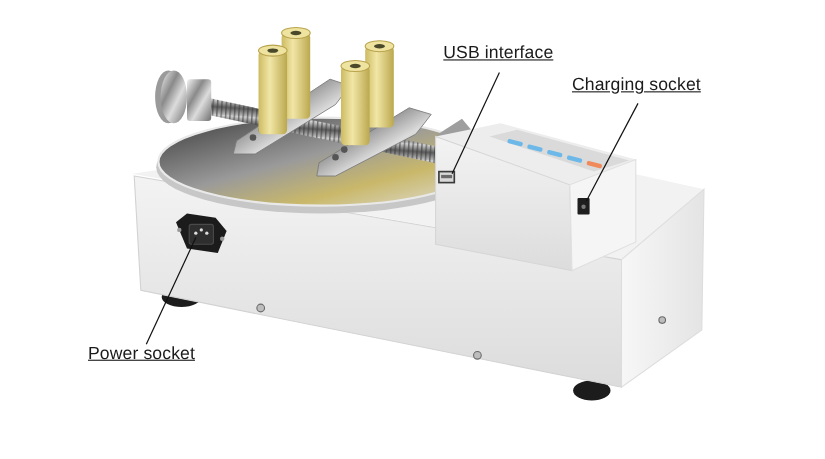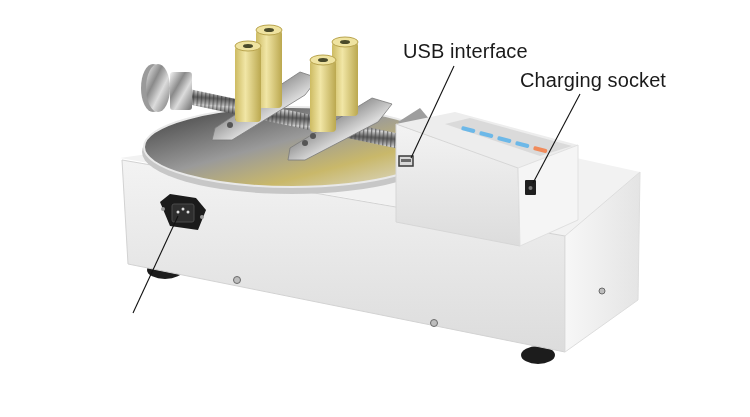--- a/index.html
+++ b/index.html
@@ -1,19 +1,19 @@
 <!DOCTYPE html>
 <html><head>
   <meta charset="utf-8">
   <style>
     html, body { margin: 0; padding: 0; background: #ffffff; }
     body { width: 750px; height: 417px; overflow: hidden; position: relative; font-family: "Liberation Sans", sans-serif; }
     .stage { position: absolute; left: 0; top: 0; width: 750px; height: 417px; }
     svg.art { position: absolute; left: 0; top: 0; }
-    .label { position: absolute; font-size: 20px; color: #1a1a1a; white-space: nowrap; letter-spacing: 0.1px; }
+    .label { position: absolute; font-size: 16px; color: #1a1a1a; white-space: nowrap; letter-spacing: 0.1px; text-decoration: underline; }
   </style>
 </head>
 <body>
 
 <div class="stage">
 
   <svg class="art" width="750" height="417" viewBox="0 0 750 417">
     <defs>
       <linearGradient id="bodyFront" x1="0" y1="0" x2="0" y2="1">
         <stop offset="0" stop-color="#f3f3f3"></stop>
@@ -146,13 +146,14 @@
 
     <g stroke="#111" stroke-width="1.1" fill="none">
       <line x1="454" y1="66" x2="411" y2="158"></line>
       <line x1="580" y1="94" x2="533" y2="183"></line>
       <line x1="133" y1="313" x2="178" y2="216"></line>
     </g>
   </svg>
 
   <div class="label" style="left:403px; top:40px;">USB interface</div>
   <div class="label" style="left:520px; top:69px;text-align:center;">Charging socket</div>
+  <div class="label" style="left:80px; top:313px;">Power socket</div>
 </div>
 
 </body></html>

